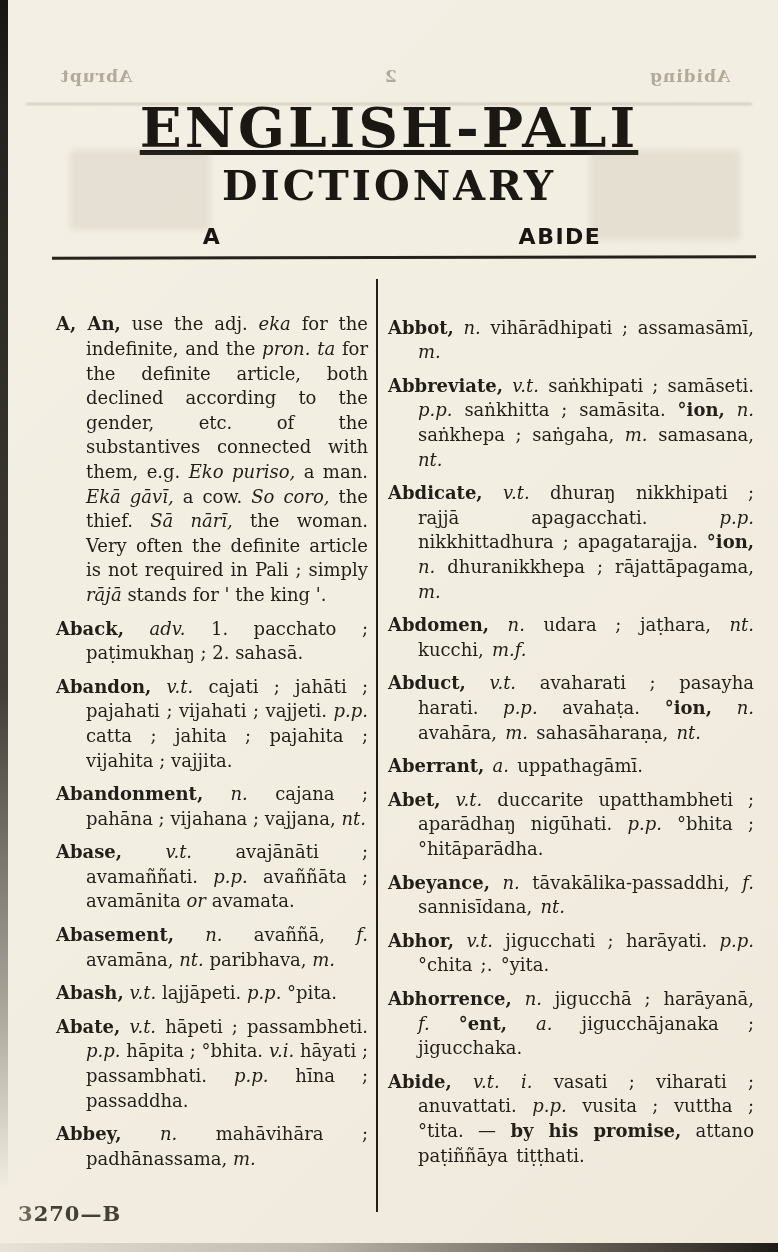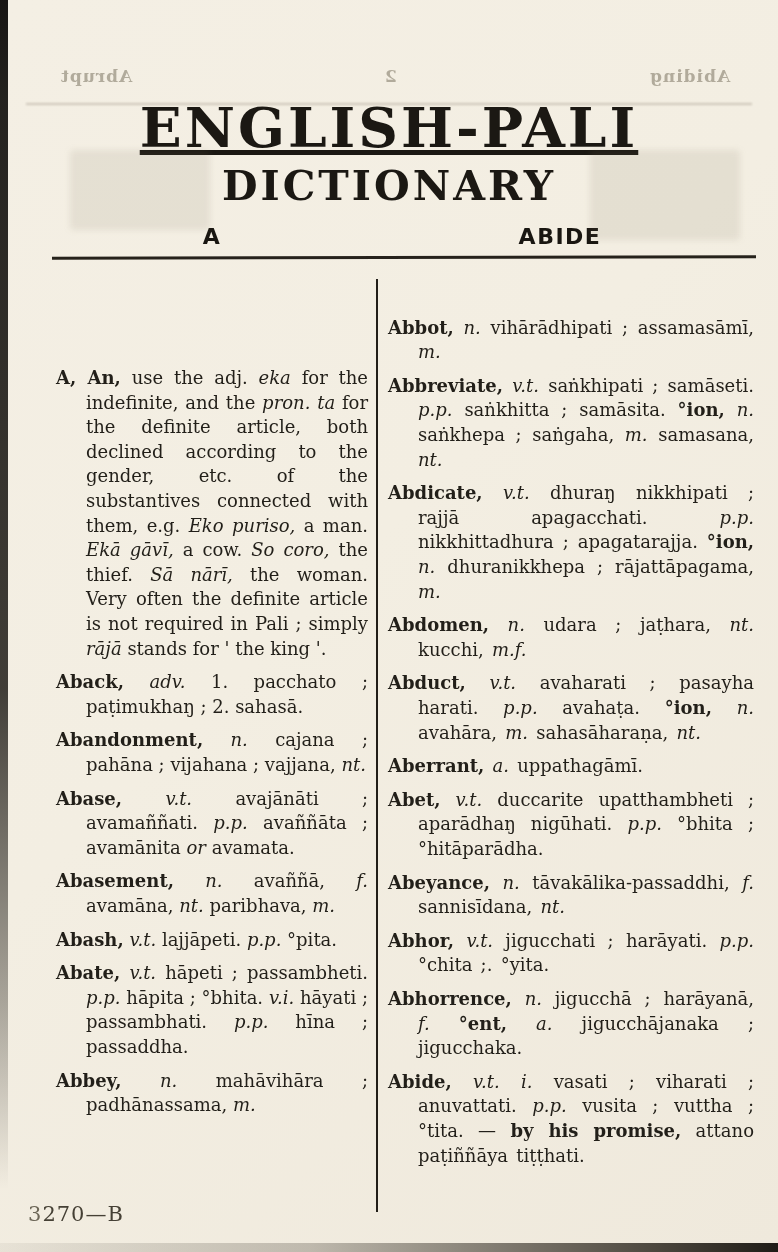--- a/index.html
+++ b/index.html
@@ -63,22 +63,22 @@
     font-size:18px;line-height:24.6px;
     text-align:justify;
     padding-left:30px;text-indent:-30px;
   }
   .col-right .entry{word-spacing:2.5px;}
   .seg-b{font-weight:bold;}
   .seg-i{font-style:italic;}
   .seg-n{}
   
   .footer-sig{
-    position:absolute;left:28px;bottom:26px;
-    font-size:21px;letter-spacing:1px;color:#454035;
+    position:absolute;left:18px;bottom:26px;
+    font-size:21px;letter-spacing:1px;color:#454035;font-weight:bold;
   }
   .footer-sig::first-letter{color:#6d6758;}
 </style>
 </head>
 <body>
 
 <div class="page">
 
   <div class="edge-left"></div>
   <div class="edge-bottom"></div>
@@ -101,20 +101,21 @@
     <div class="guide-cell left">A</div>
     <div class="guide-cell right">ABIDE</div>
   </div>
 
   <div class="header-rule"></div>
 
   <div class="columns">
     <div class="col col-left" id="col-left">
         <p class="entry"><span class="seg-b">A, An,</span><span class="seg-n"> use the adj. </span><span class="seg-i">eka</span><span class="seg-n"> for the indefinite, and the </span><span class="seg-i">pron. ta</span><span class="seg-n"> for the definite article, both declined according to the gender, etc. of the substantives connected with them, e.g. </span><span class="seg-i">Eko puriso,</span><span class="seg-n"> a man. </span><span class="seg-i">Ekā gāvī,</span><span class="seg-n"> a cow. </span><span class="seg-i">So coro,</span><span class="seg-n"> the thief. </span><span class="seg-i">Sā nārī,</span><span class="seg-n"> the woman. Very often the definite article is not required in Pali ; simply </span><span class="seg-i">rājā</span><span class="seg-n"> stands for ' the king '.</span></p>
         <p class="entry"><span class="seg-b">Aback,</span><span class="seg-n"> </span><span class="seg-i">adv.</span><span class="seg-n"> 1. pacchato ; paṭimukhaŋ ; 2. sahasā.</span></p>
+        <p class="entry"><span class="seg-b">Abandon,</span><span class="seg-n"> </span><span class="seg-i">v.t.</span><span class="seg-n"> cajati ; jahāti ; pajahati ; vijahati ; vajjeti. </span><span class="seg-i">p.p.</span><span class="seg-n"> catta ; jahita ; pajahita ; vijahita ; vajjita.</span></p>
         <p class="entry"><span class="seg-b">Abandonment,</span><span class="seg-n"> </span><span class="seg-i">n.</span><span class="seg-n"> cajana ; pahāna ; vijahana ; vajjana, </span><span class="seg-i">nt.</span></p>
         <p class="entry"><span class="seg-b">Abase,</span><span class="seg-n"> </span><span class="seg-i">v.t.</span><span class="seg-n"> avajānāti ; avamaññati. </span><span class="seg-i">p.p.</span><span class="seg-n"> avaññāta ; avamānita </span><span class="seg-i">or</span><span class="seg-n"> avamata.</span></p>
         <p class="entry"><span class="seg-b">Abasement,</span><span class="seg-n"> </span><span class="seg-i">n.</span><span class="seg-n"> avaññā, </span><span class="seg-i">f.</span><span class="seg-n"> avamāna, </span><span class="seg-i">nt.</span><span class="seg-n"> paribhava, </span><span class="seg-i">m.</span></p>
         <p class="entry"><span class="seg-b">Abash,</span><span class="seg-n"> </span><span class="seg-i">v.t.</span><span class="seg-n"> lajjāpeti. </span><span class="seg-i">p.p.</span><span class="seg-n"> °pita.</span></p>
         <p class="entry"><span class="seg-b">Abate,</span><span class="seg-n"> </span><span class="seg-i">v.t.</span><span class="seg-n"> hāpeti ; passambheti. </span><span class="seg-i">p.p.</span><span class="seg-n"> hāpita ; °bhita. </span><span class="seg-i">v.i.</span><span class="seg-n"> hāyati ; passambhati. </span><span class="seg-i">p.p.</span><span class="seg-n"> hīna ; passaddha.</span></p>
         <p class="entry"><span class="seg-b">Abbey,</span><span class="seg-n"> </span><span class="seg-i">n.</span><span class="seg-n"> mahāvihāra ; padhānassama, </span><span class="seg-i">m.</span></p>
       </div>
     <div class="col-divider"></div>
     <div class="col col-right" id="col-right">
         <p class="entry"><span class="seg-b">Abbot,</span><span class="seg-n"> </span><span class="seg-i">n.</span><span class="seg-n"> vihārādhipati ; assamasāmī, </span><span class="seg-i">m.</span></p>

